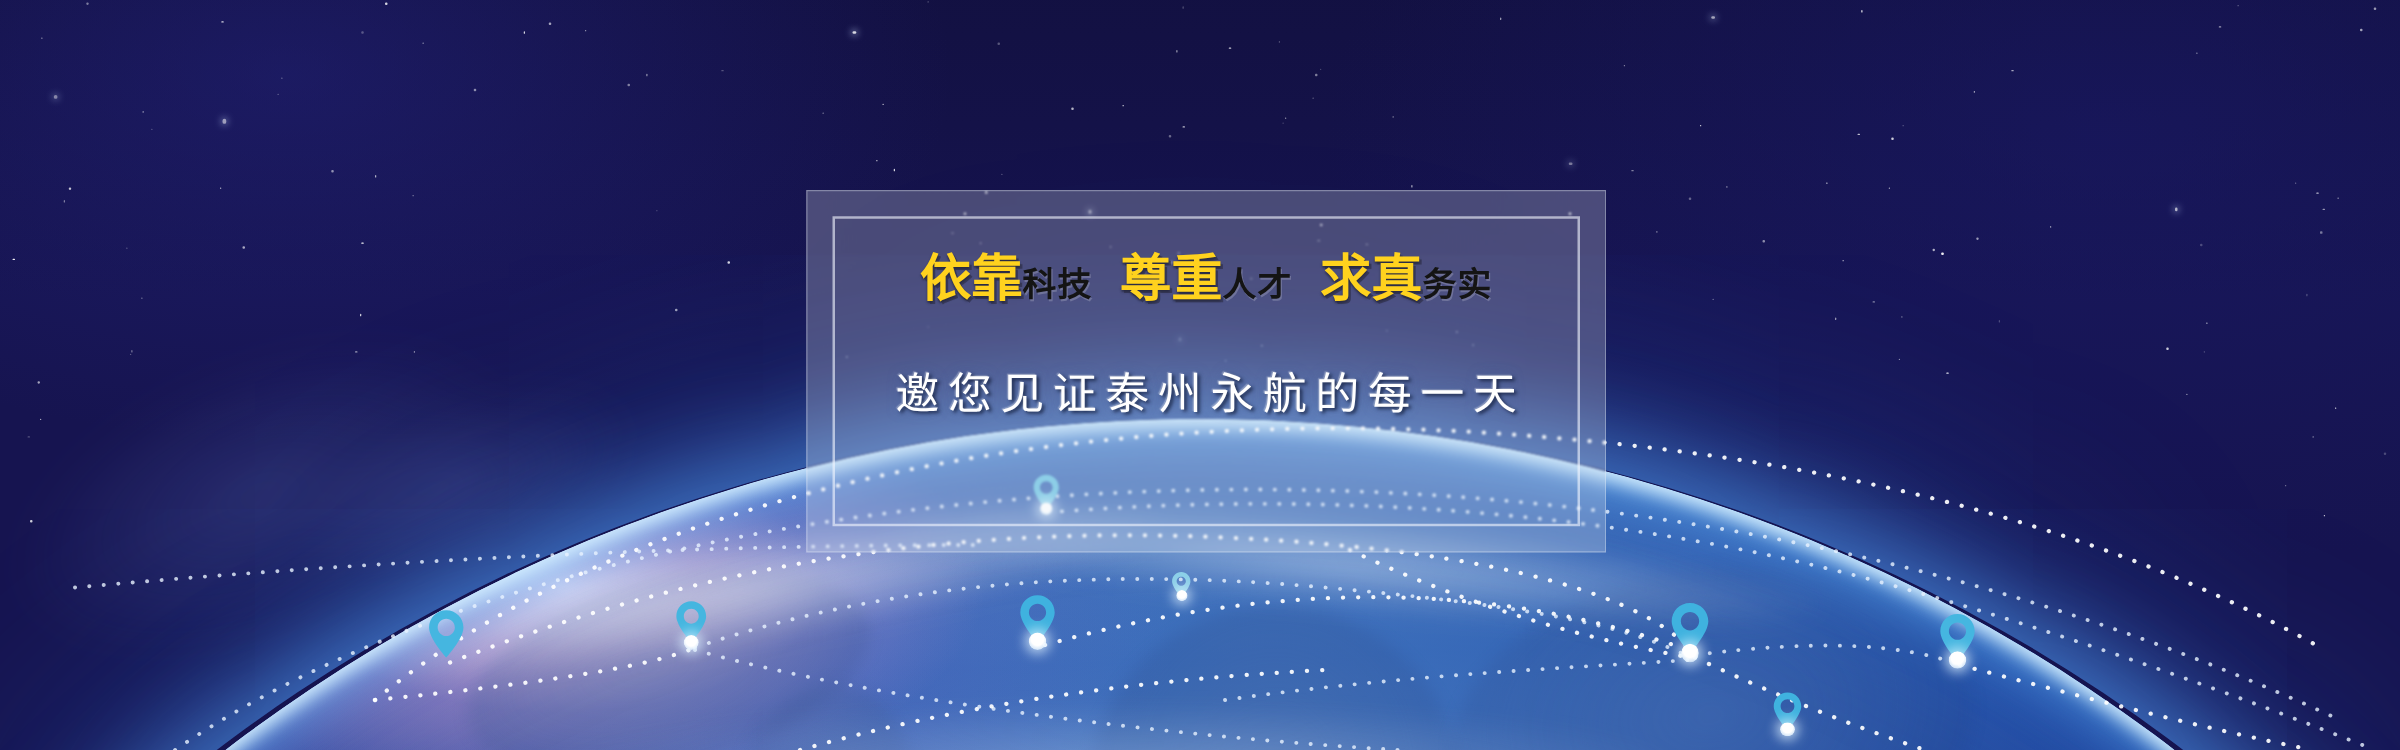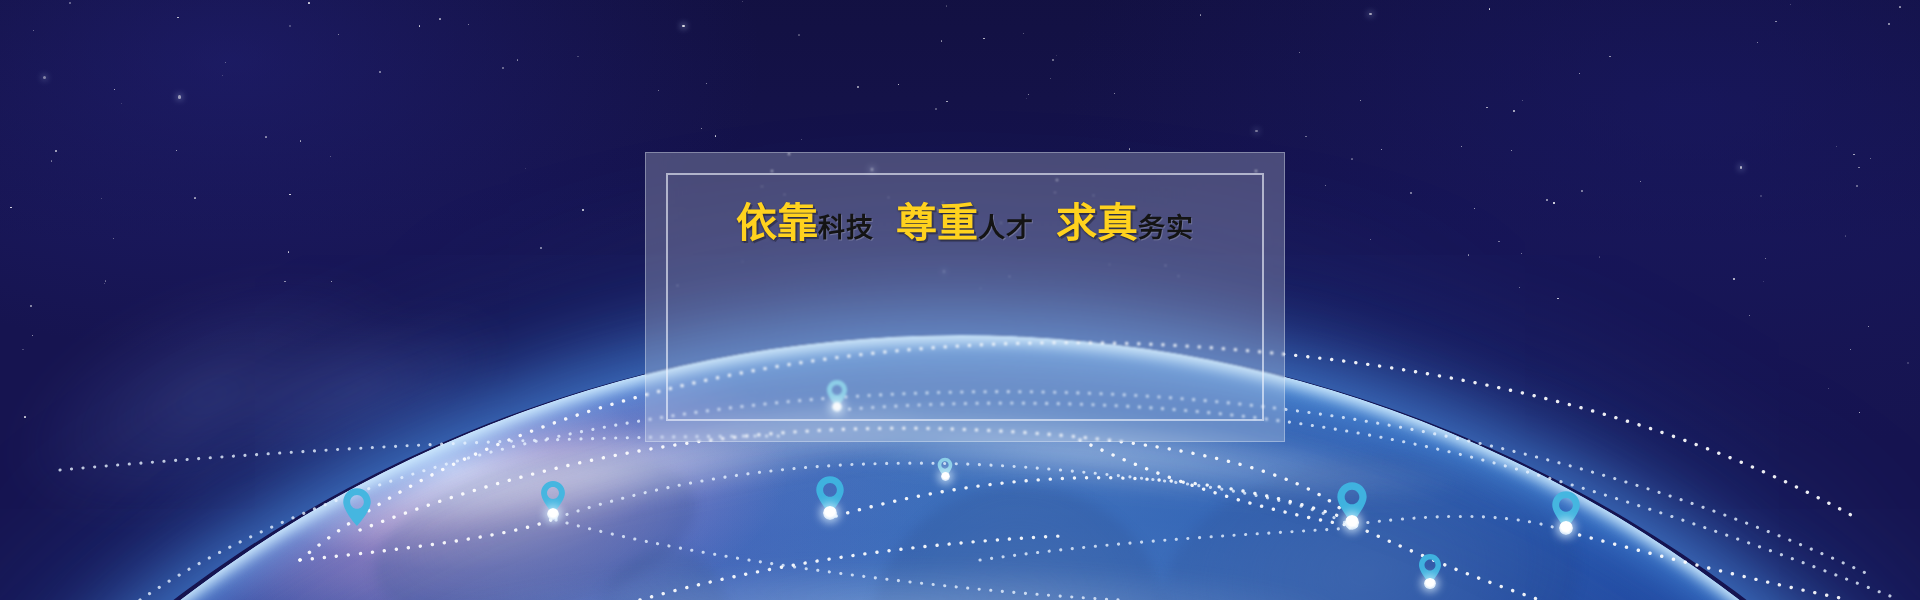--- a/index.html
+++ b/index.html
@@ -386,16 +386,17 @@
           <path d="M12 0.9 C5.9 0.9 1 5.8 1 11.9 C1 19.2 12 31.1 12 31.1 C12 31.1 23 19.2 23 11.9 C23 5.8 18.1 0.9 12 0.9 Z M12 6.4 C15 6.4 17.5 8.9 17.5 11.9 C17.5 14.9 15 17.4 12 17.4 C9 17.4 6.5 14.9 6.5 11.9 C6.5 8.9 9 6.4 12 6.4 Z" fill="#45b6e0" fill-rule="evenodd"></path>
         </svg></div>
       <div class="pin-dot" style="left: 1559.1px; top: 521.444px; width: 13.8px; height: 13.8px;"></div>
     </div>
 
   <div class="panel">
     <div class="panel-inner"></div>
 
     <div class="panel-copy">
       <div class="headline" id="headline"><span class="big" style="color: rgb(255, 210, 30);">依靠</span><span class="small" style="color: rgb(20, 20, 20);">科技</span><span class="gap"></span><span class="big" style="color: rgb(255, 210, 30);">尊重</span><span class="small" style="color: rgb(20, 20, 20);">人才</span><span class="gap"></span><span class="big" style="color: rgb(255, 210, 30);">求真</span><span class="small" style="color: rgb(20, 20, 20);">务实</span></div>
+      <div class="subline">邀您见证泰州永航的每一天</div>
     </div>
   </div>
 
 </div>
 
 </body></html>

